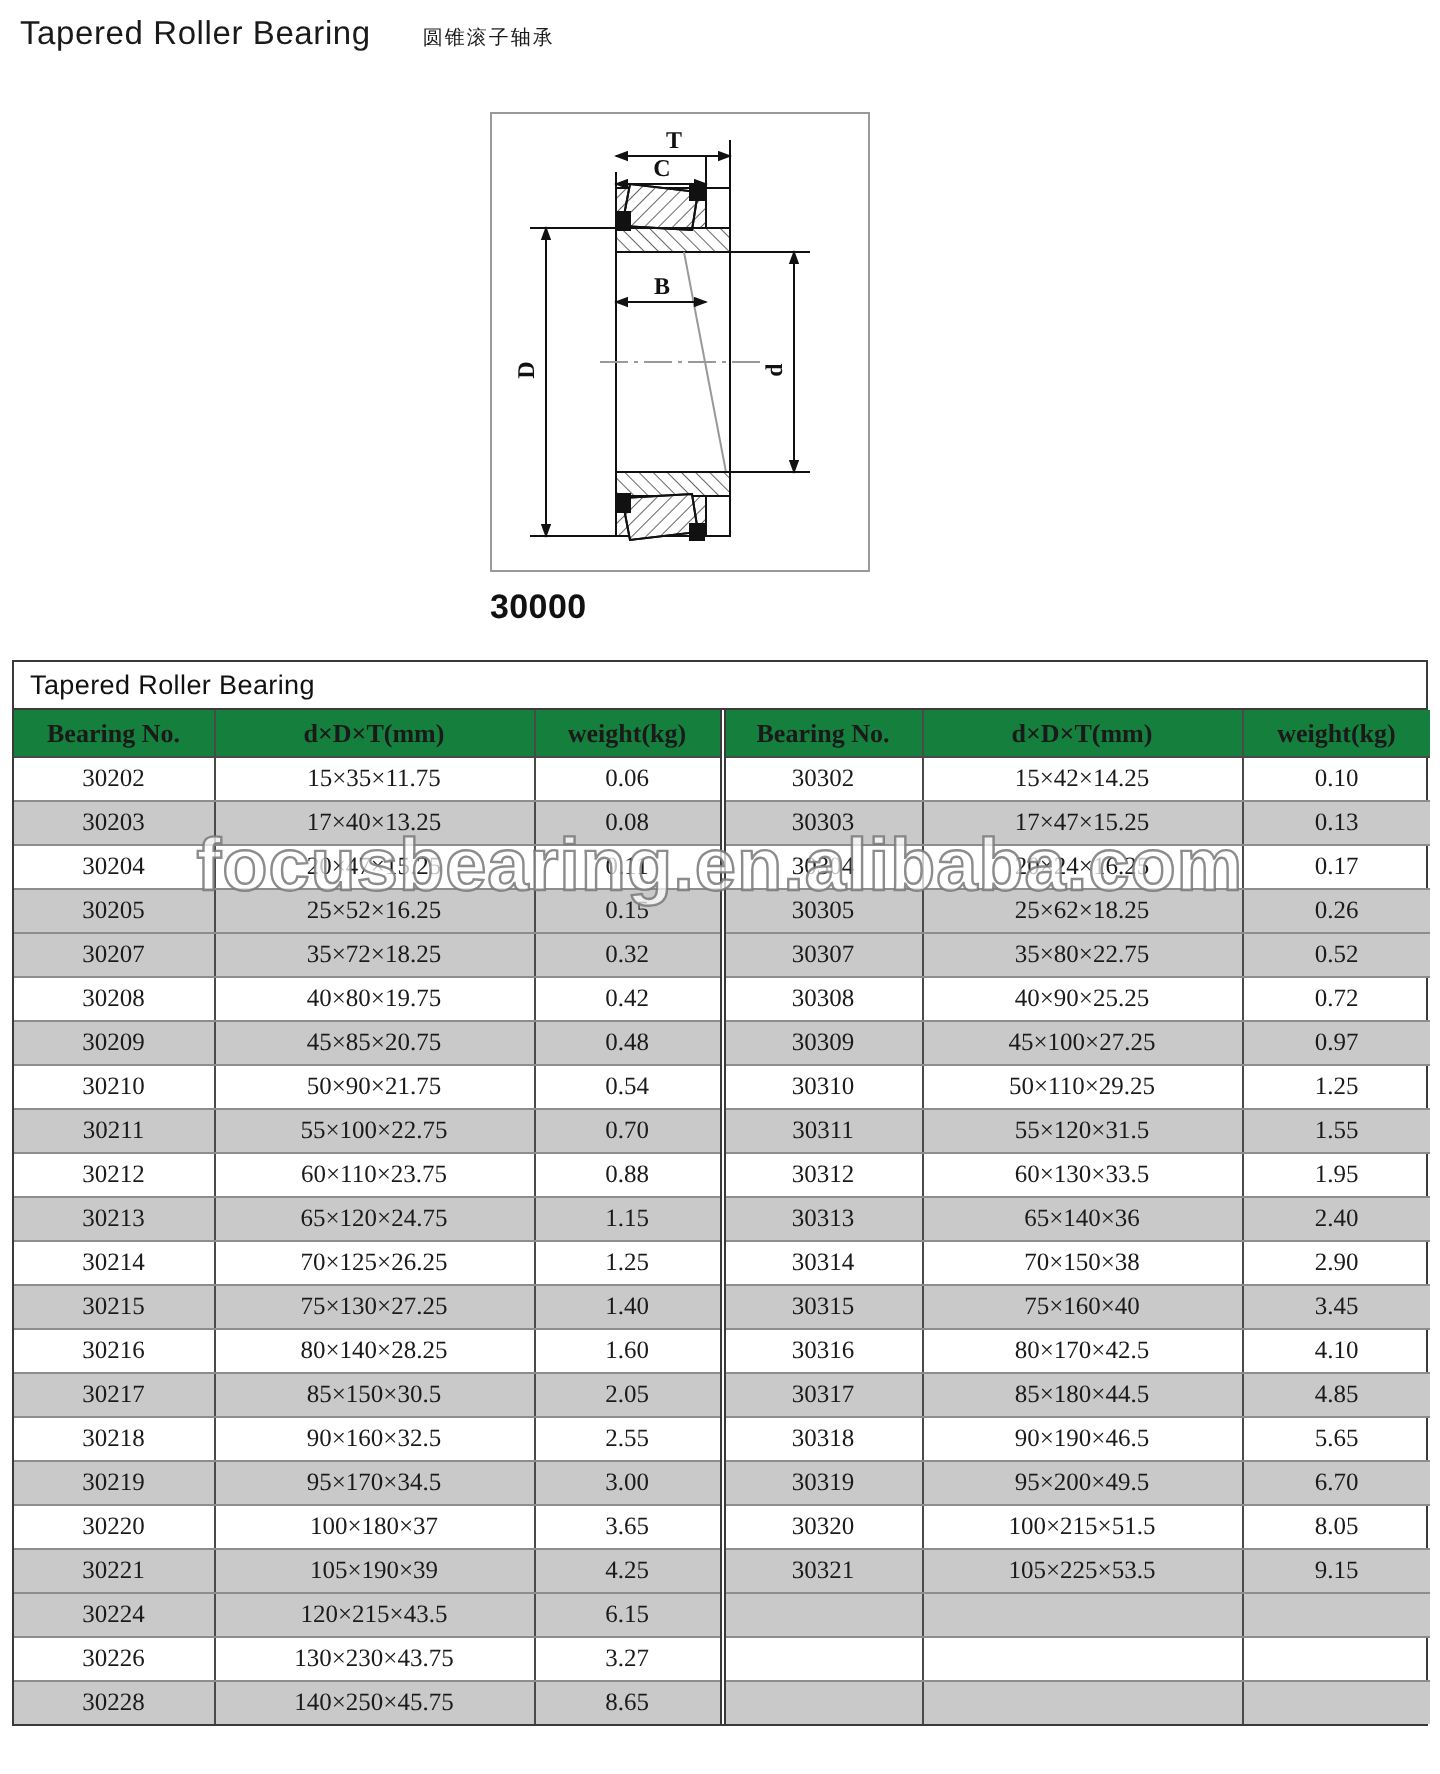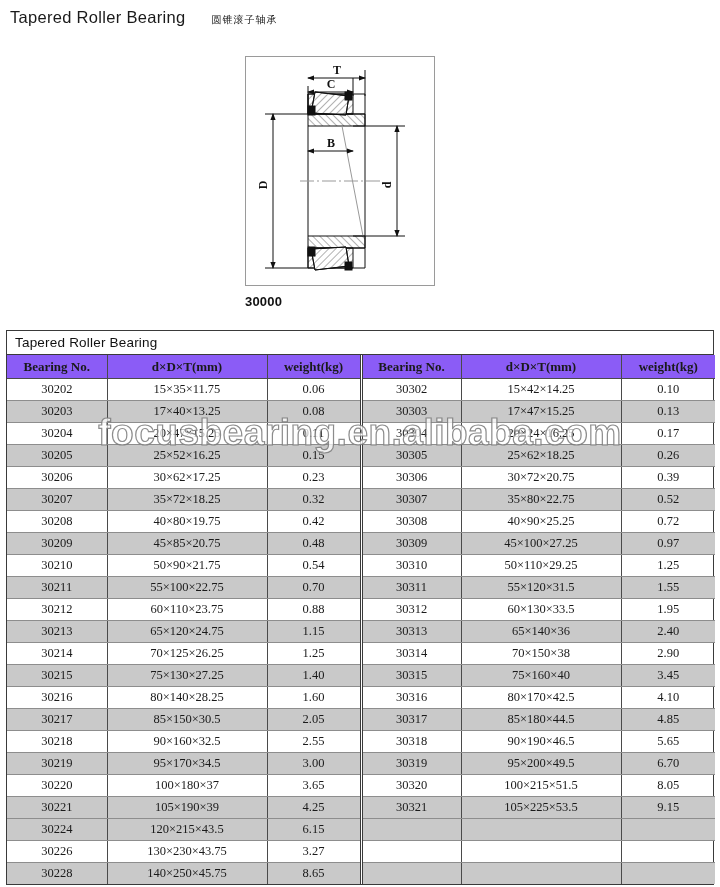--- a/index.html
+++ b/index.html
@@ -48,21 +48,21 @@
   }
   .diagram-svg {
     position: absolute;
     inset: 0;
   }
   .diagram-caption {
     position: absolute;
     left: 245px;
     top: 294px;
     font-family: "Liberation Sans", sans-serif;
-    font-size: 13px;
+    font-size: 17px;
     font-weight: bold;
     color: #111;
     letter-spacing: 0.2px;
   }
 
   
   .table-outer {
     position: absolute;
     left: 6px;
     top: 330px;
@@ -93,21 +93,21 @@
     border-bottom: 1px solid #8d8d8d;
     text-align: center;
     height: 21px;
     line-height: 21px;
     padding: 0;
     overflow: hidden;
     white-space: nowrap;
     font-weight: normal;
   }
   table.spec th {
-    background: #8b5cf6;
+    background: #15803d;
     font-weight: bold;
     font-size: 13px;
     border-bottom: 1px solid #4a4a4a;
     height: 23px;
     line-height: 23px;
   }
   table.spec tr.alt td {
     background: #c9c9c9;
   }
   table.spec tr td:last-child,
@@ -281,28 +281,20 @@
           <td>0.17</td>
         </tr>
         <tr class="alt">
           <td>30205</td>
           <td>25×52×16.25</td>
           <td class="split">0.15</td>
           <td>30305</td>
           <td>25×62×18.25</td>
           <td>0.26</td>
         </tr>
-        <tr>
-          <td>30206</td>
-          <td>30×62×17.25</td>
-          <td class="split">0.23</td>
-          <td>30306</td>
-          <td>30×72×20.75</td>
-          <td>0.39</td>
-        </tr>
         <tr class="alt">
           <td>30207</td>
           <td>35×72×18.25</td>
           <td class="split">0.32</td>
           <td>30307</td>
           <td>35×80×22.75</td>
           <td>0.52</td>
         </tr>
         <tr>
           <td>30208</td>

